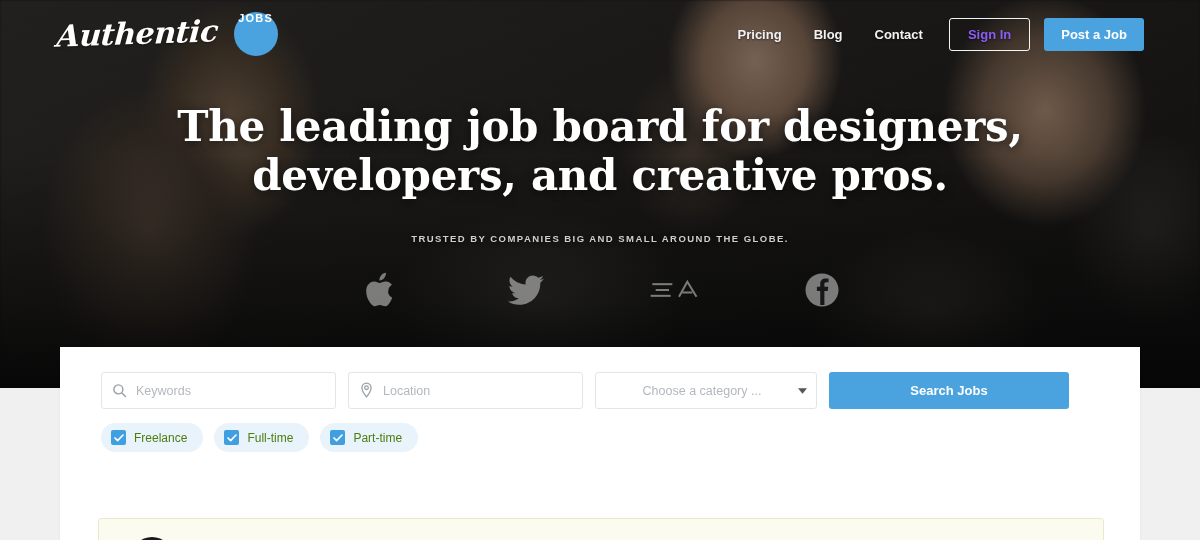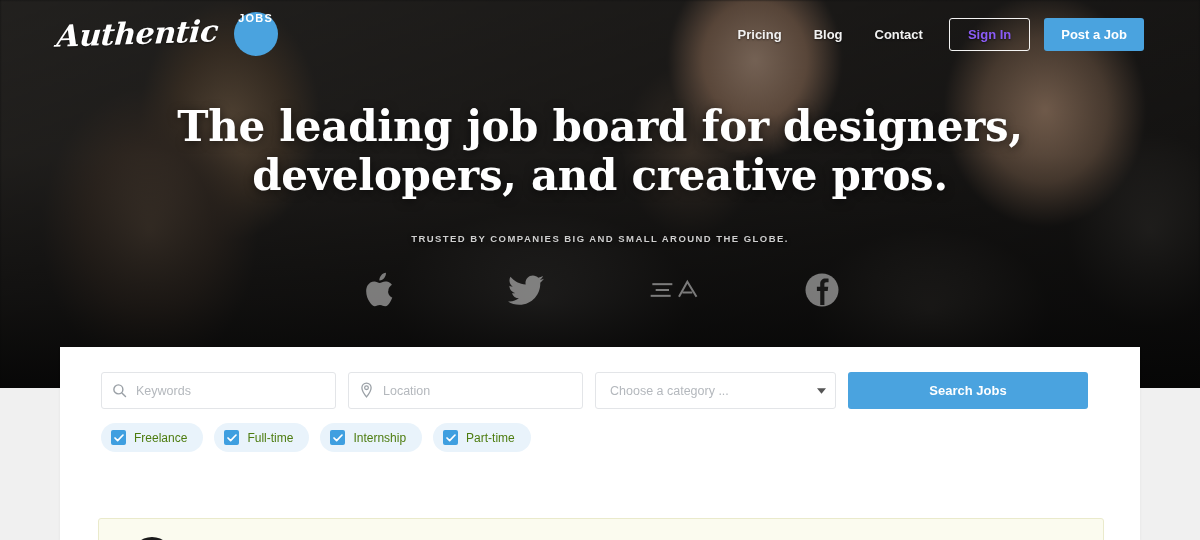--- a/index.html
+++ b/index.html
@@ -131,21 +131,21 @@
   }
   .field {
     position:relative;
     height:37px;
     border:1px solid #e3e5e8; border-radius:3px;
     background:#fff;
     display:flex; align-items:center;
   }
   .field-keywords { width:235px; }
   .field-location { width:235px; }
-  .field-category { width:241px; }
+  .field-category { width:222px;text-align:center; }
   .field-icon {
     width:34px; height:37px;
     display:flex; align-items:center; justify-content:center;
     flex:0 0 34px;
   }
   .field input {
     border:none; outline:none; background:transparent;
     font-size:12.5px; color:#333;
     font-family:"Liberation Sans", sans-serif;
     width:100%; height:100%; padding:0;
@@ -336,28 +336,20 @@
 
       <div class="chip">
         <span class="chip-box">
           <svg width="10" height="8" viewBox="0 0 12 10" fill="none" stroke="#ffffff" stroke-width="2.1" stroke-linecap="round" stroke-linejoin="round">
               <path d="M1 5 L4.3 8.3 L11 1.3"></path>
             </svg>
         </span>
         <span class="chip-label">Full-time</span>
       </div>
 
-      <div class="chip">
-        <span class="chip-box">
-          <svg width="10" height="8" viewBox="0 0 12 10" fill="none" stroke="#ffffff" stroke-width="2.1" stroke-linecap="round" stroke-linejoin="round">
-              <path d="M1 5 L4.3 8.3 L11 1.3"></path>
-            </svg>
-        </span>
-        <span class="chip-label">Internship</span>
-      </div>
 
       <div class="chip">
         <span class="chip-box">
           <svg width="10" height="8" viewBox="0 0 12 10" fill="none" stroke="#ffffff" stroke-width="2.1" stroke-linecap="round" stroke-linejoin="round">
               <path d="M1 5 L4.3 8.3 L11 1.3"></path>
             </svg>
         </span>
         <span class="chip-label">Part-time</span>
       </div>
 

